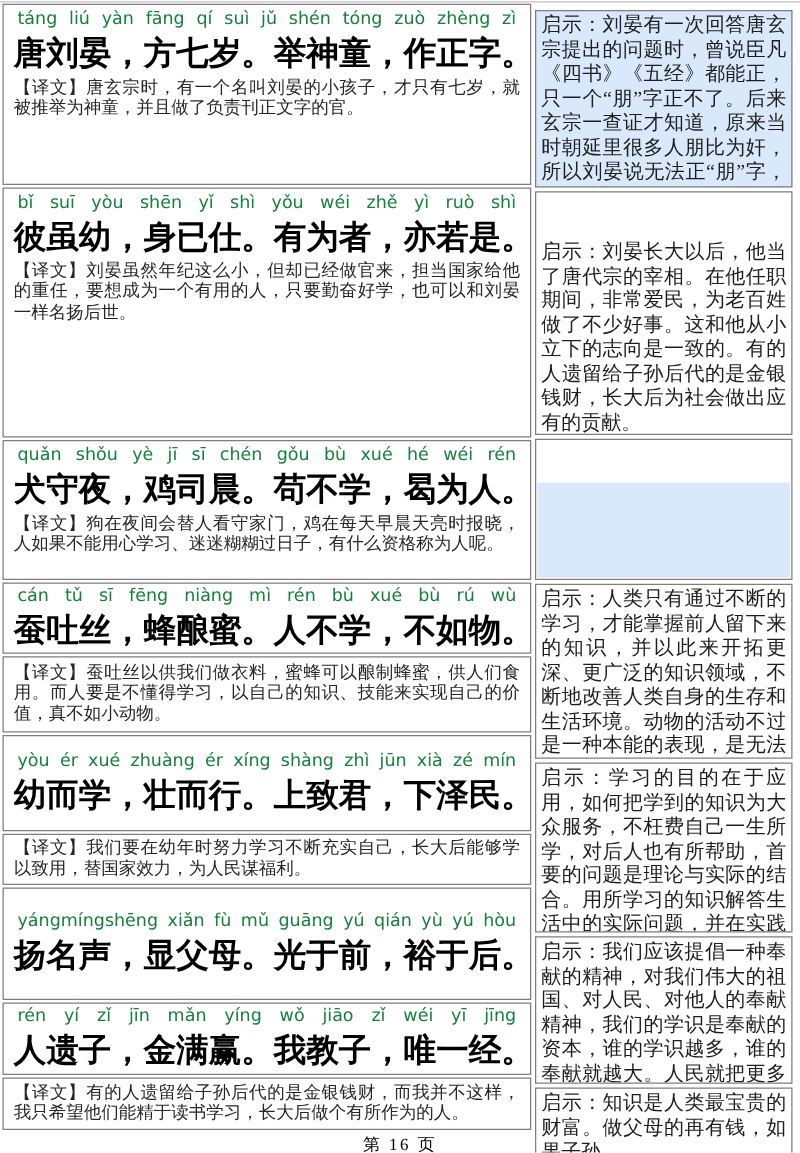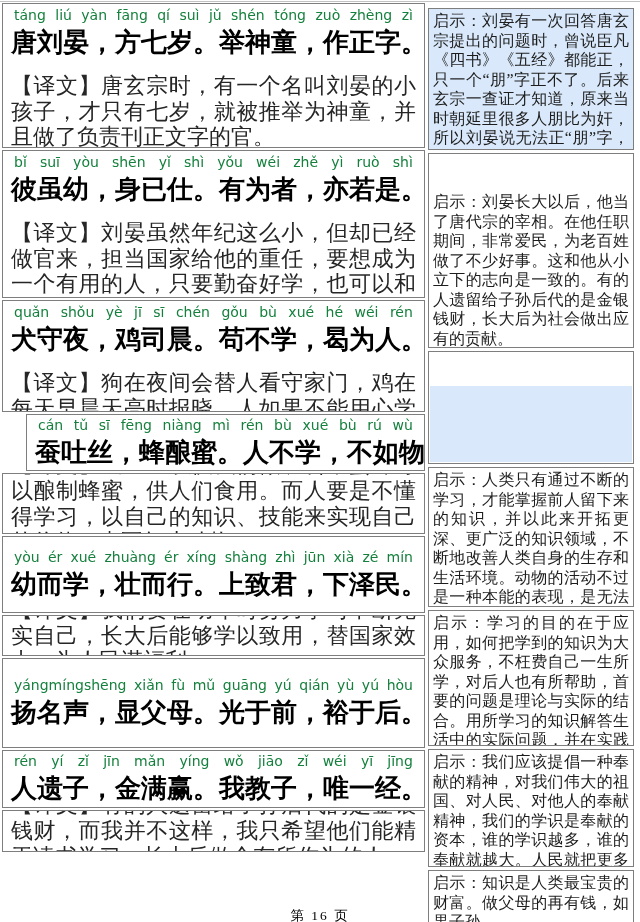--- a/index.html
+++ b/index.html
@@ -25,21 +25,21 @@
     display:flex;justify-content:space-between;align-items:flex-end;
     font-family:"DejaVu Sans", sans-serif;
     font-size:14px;color:#15803d;padding:0 3px;white-space:nowrap;
   }
   .hanzi-line{
     display:flex;justify-content:space-between;align-items:baseline;
     font-size:26px;font-weight:700;color:#000;margin-top:2px;
     font-family:"DejaVu Serif", serif;white-space:nowrap;
   }
   .trans-text{
-    font-size:22px;line-height:1.17;color:#262626;margin:13px 0 0;
+    font-size:14px;line-height:1.17;color:#262626;margin:3px 0 0;
     text-align:justify;
   }
   .trans-only{display:flex;flex-direction:column;justify-content:center;padding:2px 8px}
   .note{padding:2px 4px}
   .note-text{
     font-size:16px;line-height:1.22;color:#1d1d1d;margin:0;text-align:justify;
   }
   .hl{background:#d9e9fb}
   .empty-note{display:flex;flex-direction:column}
   .blue-block{background:#d9e9fb;margin:34px 1px 1px 1px;flex:1 1 auto}
@@ -78,21 +78,21 @@
         <span>岁。</span>
         <span>举</span>
         <span>神</span>
         <span>童，</span>
         <span>作</span>
         <span>正</span>
         <span>字。</span>
       </div>
       <p class="trans-text">【译文】唐玄宗时，有一个名叫刘晏的小孩子，才只有七岁，就被推举为神童，并且做了负责刊正文字的官。</p>
     </div>
-    <div class="cell verse" style="height: 148px;">
+    <div class="cell verse" style="height: 200px;">
       <div class="pinyin-line">
         <span>bǐ</span>
         <span>suī</span>
         <span>yòu</span>
         <span>shēn</span>
         <span>yǐ</span>
         <span>shì</span>
         <span>yǒu</span>
         <span>wéi</span>
         <span>zhě</span>
@@ -140,21 +140,21 @@
         <span>晨。</span>
         <span>苟</span>
         <span>不</span>
         <span>学，</span>
         <span>曷</span>
         <span>为</span>
         <span>人。</span>
       </div>
       <p class="trans-text">【译文】狗在夜间会替人看守家门，鸡在每天早晨天亮时报晓，人如果不能用心学习、迷迷糊糊过日子，有什么资格称为人呢。</p>
     </div>
-    <div class="cell verse centered" style="height: 57px; margin-left: 24px;">
+    <div class="cell verse centered" style="height: 57px;">
       <div class="pinyin-line">
         <span>cán</span>
         <span>tǔ</span>
         <span>sī</span>
         <span>fēng</span>
         <span>niàng</span>
         <span>mì</span>
         <span>rén</span>
         <span>bù</span>
         <span>xué</span>

